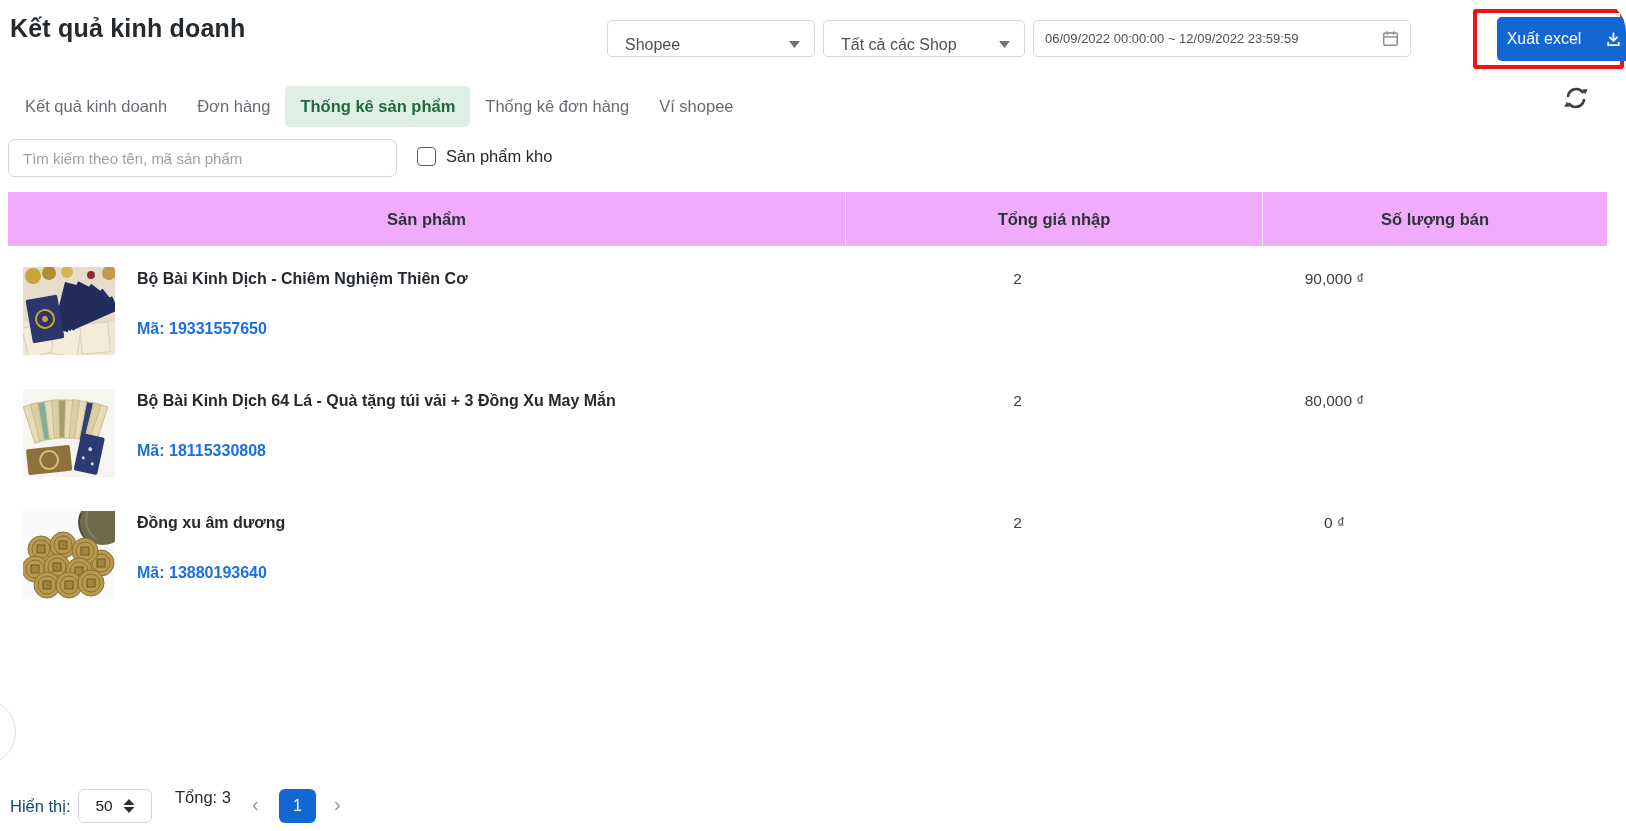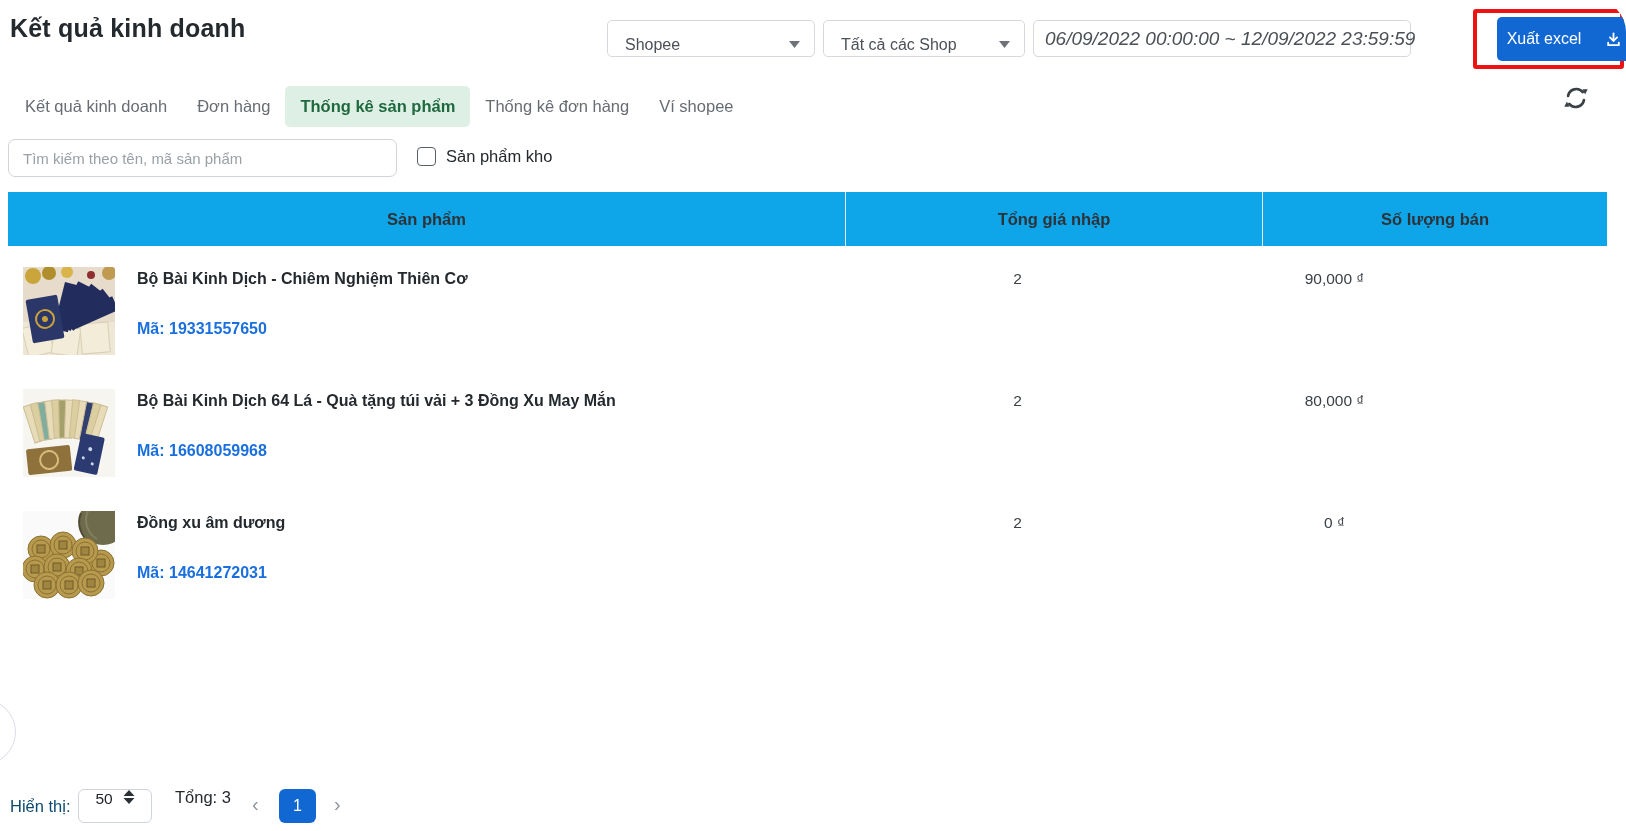--- a/index.html
+++ b/index.html
@@ -12,21 +12,21 @@
   
   .select, .datebox { position:absolute; top:20px; height:37px; box-sizing:border-box;
                       border:1px solid #d5d8dd; border-radius:5px; background:#fff;
                       display:flex; align-items:center; justify-content:space-between;
                       font-size:16px; color:#4b5157; }
   .select { padding:12px 14px 0 17px; cursor:pointer; }
   .datebox { padding:0 10px 0 11px; }
   .sel-platform { left:607px; width:208px; }
   .sel-shop     { left:823px; width:202px; }
   .datebox      { left:1033px; width:378px; }
-  .date-text { white-space:nowrap; font-size:19px;font-style:italic; }
+  .date-text { white-space:nowrap; font-size:13px; }
 
   .annotation { position:absolute; left:1473px; top:9px; width:151px; height:60px;
                 border:4px solid #ee1212; border-radius:3px; box-sizing:border-box; }
   .btn-primary { position:absolute; left:4px; top:4px; width:135px; height:44px;
                  background:#1268d3; border:none; border-radius:5px; color:#fff;
                  font-size:16px; font-family:inherit; display:flex; align-items:center;
                  justify-content:center; gap:24px; cursor:pointer;margin-left:16px; }
 
   
   .tabs { position:absolute; left:10px; top:86px; height:41px; display:flex; align-items:stretch; }
@@ -40,21 +40,21 @@
   .search { position:absolute; left:8px; top:139px; width:389px; height:38px; box-sizing:border-box;
             border:1px solid #cfd4d9; border-radius:7px; padding:0 14px; font-size:15px;
             color:#0f766e; font-family:inherit; outline:none; }
   .search::placeholder { color:#9aa0a6; }
   .checkbox { position:absolute; left:417px; top:147px; width:19px; height:19px; box-sizing:border-box;
               border:1.5px solid #585f66; border-radius:4px; background:#fff; cursor:pointer; }
   .cb-label { position:absolute; left:446px; top:147px; font-size:16.5px; color:#24292e; }
 
   
   .thead { position:absolute; left:8px; top:192px; width:1599px; height:54px;
-           background:#0ea5e9; display:flex; }
+           background:#f0abfc; display:flex; }
   .th { display:flex; align-items:center; justify-content:center; box-sizing:border-box;
         font-weight:700; font-size:16.5px; color:#2e3338; }
   .th.c1 { width:837px; }
   .th.c2 { width:345px; border-left:1px solid #e6e8ec; }
   .th.c3 { width:417px; border-left:1px solid #e6e8ec; }
 
   .row { position:absolute; left:8px; width:1599px; height:122px; }
   .thumb { position:absolute; left:15px; top:21px; width:92px; height:88px; overflow:hidden; }
   .thumb svg { display:block; }
   .pname { position:absolute; left:129px; top:24px; font-size:16px; font-weight:700; color:#24292e; white-space:nowrap; }
@@ -64,21 +64,21 @@
   .total { position:absolute; left:1118px; width:417px; top:24px; text-align:center; font-size:15.5px; color:#3a4046; }
 
   
   .fab { position:absolute; left:-50px; top:699px; width:64px; height:64px; border-radius:50%;
          border:1px solid #dbdce6; background:#fff; cursor:pointer; }
 
   
   .pg-label { position:absolute; left:10px; top:797px; font-size:16.5px; color:#0c4a6e; }
   .psize { position:absolute; left:78px; top:789px; width:74px; height:34px; box-sizing:border-box;
            border:1px solid #ced4da; border-radius:6px; background:#fff; display:flex;
-           align-items:flex-start; justify-content:center; gap:10px; font-size:15.5px; cursor:pointer; }
+           align-items:center; justify-content:center; gap:10px; font-size:15.5px; cursor:pointer; }
   .pg-total { position:absolute; left:175px; top:788px; font-size:16.5px; color:#24292e; }
   .chev { position:absolute; top:794px; font-size:20px; color:#8e949b; cursor:pointer; line-height:1; }
   .chev-prev { left:252px; }
   .chev-next { left:334px; }
   .page-active { position:absolute; left:279px; top:789px; width:37px; height:34px;
                  background:#1268d3; color:#fff; border-radius:6px; display:flex;
                  align-items:center; justify-content:center; font-size:16px; cursor:pointer; }
 </style>
 </head>
 <body>
@@ -209,21 +209,21 @@
         </g>
         <g transform="rotate(12 66 66)">
           <rect x="54" y="46" width="24" height="38" rx="2" fill="#2c3a72"></rect>
           <circle cx="66" cy="60" r="2" fill="#cfd6ef"></circle>
           <circle cx="61" cy="70" r="1.5" fill="#cfd6ef"></circle>
           <circle cx="71" cy="74" r="1.5" fill="#cfd6ef"></circle>
         </g>
       </svg>
     </div>
     <div class="pname">Bộ Bài Kinh Dịch 64 Lá - Quà tặng túi vải + 3 Đồng Xu May Mắn</div>
-    <a class="pcode">Mã: 16608059968</a>
+    <a class="pcode">Mã: 18115330808</a>
     <div class="qty">2</div>
     <div class="total">80,000 ₫</div>
   </div>
 
   <div class="row" style="top:490px">
     <div class="thumb">
       <svg width="92" height="88" viewBox="0 0 92 88">
         <defs>
           <g id="coin3">
             <circle r="13" fill="#b89a4e" stroke="#8a7132" stroke-width="1"></circle>
@@ -241,21 +241,21 @@
         <use href="#coin3" x="62" y="40"></use>
         <use href="#coin3" x="12" y="58"></use>
         <use href="#coin3" x="34" y="56"></use>
         <use href="#coin3" x="56" y="60"></use>
         <use href="#coin3" x="24" y="74"></use>
         <use href="#coin3" x="46" y="74"></use>
         <use href="#coin3" x="68" y="72"></use>
       </svg>
     </div>
     <div class="pname">Đồng xu âm dương</div>
-    <a class="pcode">Mã: 14641272031</a>
+    <a class="pcode">Mã: 13880193640</a>
     <div class="qty">2</div>
     <div class="total">0 ₫</div>
   </div>
 
   <div class="fab"></div>
 
   <span class="pg-label">Hiển thị:</span>
   <div class="psize">
     <span>50</span>
     <svg width="12" height="14" viewBox="0 0 12 14">

